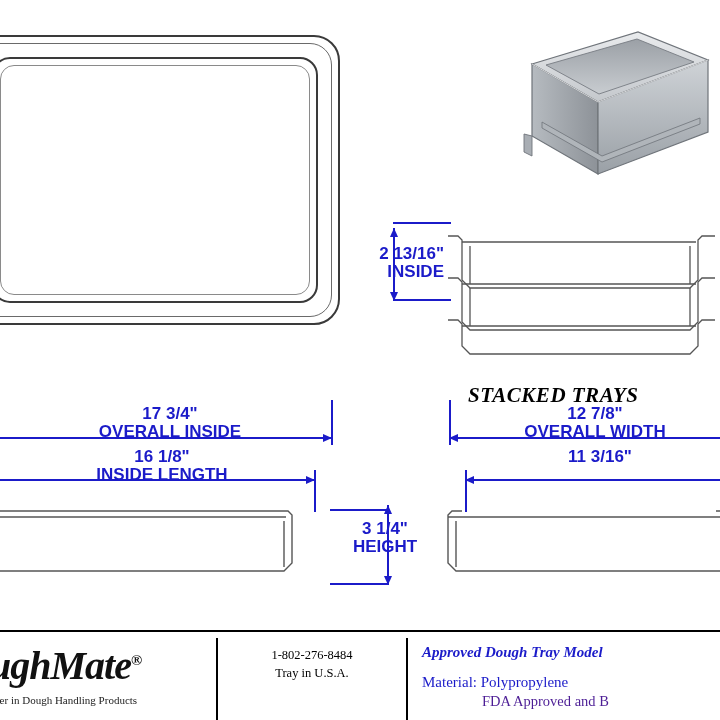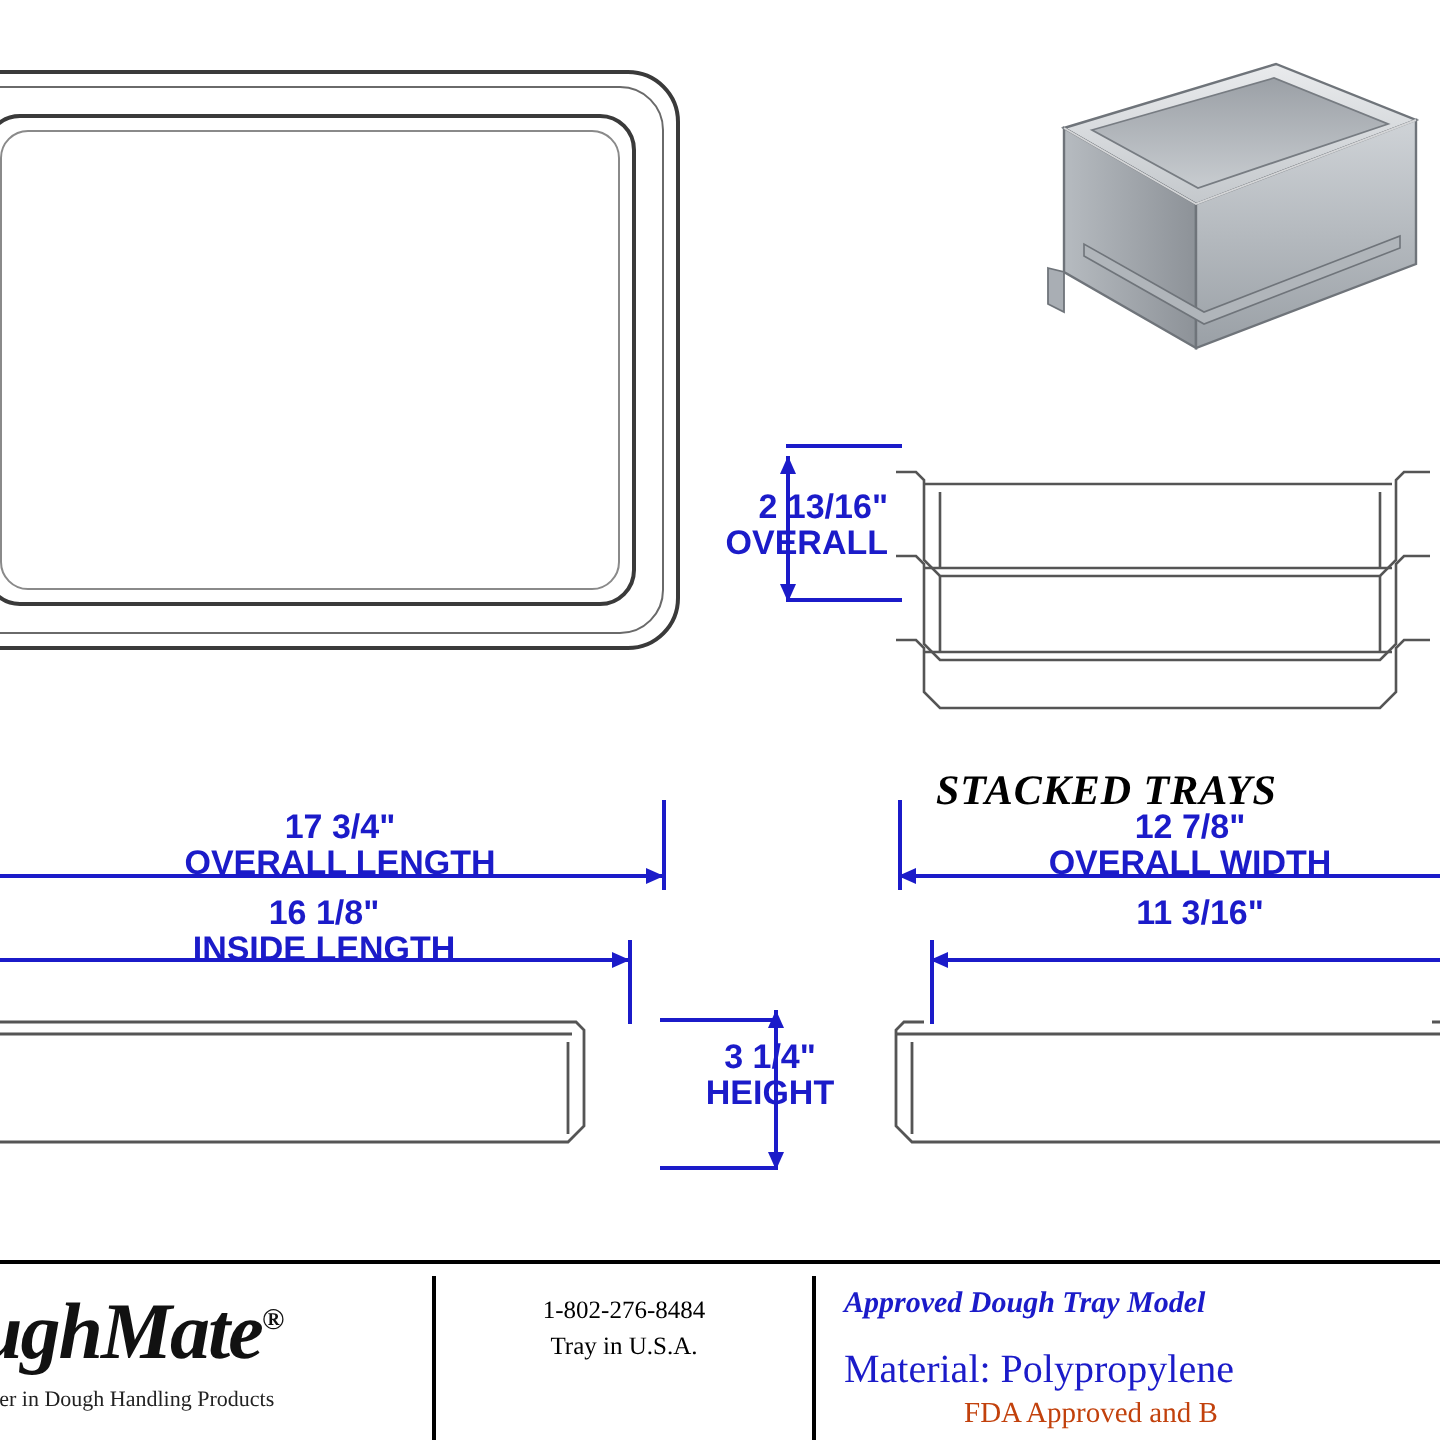--- a/index.html
+++ b/index.html
@@ -80,22 +80,22 @@
     border-left:2px solid #000;box-sizing:border-box;
     font-size:12.5px;color:#000;text-align:center;padding-top:8px;line-height:1.45;
     font-family:"Liberation Serif", serif;
   }
   .tb-desc{
     position:absolute;left:406px;top:6px;width:314px;height:84px;
     border-left:2px solid #000;box-sizing:border-box;padding:6px 0 0 14px;
     font-family:"Liberation Serif", serif;
   }
   .tb-desc .d1{font-style:italic;font-weight:700;font-size:15px;color:#1b1bc9;white-space:nowrap;}
-  .tb-desc .d2{font-size:20px;color:#1b1bc9;margin-top:13px;white-space:nowrap;}
-  .tb-desc .d3{font-size:14.5px;color:#c2410c;margin-top:2px;padding-left:60px;white-space:nowrap;}
+  .tb-desc .d2{font-size:15px;color:#1b1bc9;margin-top:13px;white-space:nowrap;}
+  .tb-desc .d3{font-size:14.5px;color:#4c1d95;margin-top:2px;padding-left:60px;white-space:nowrap;}
 </style>
 </head>
 <body>
 
 <div class="sheet">
 
   <div class="topview">
     <div class="tv-outer"></div>
     <div class="tv-mid"></div>
     <div class="tv-in1"></div>
@@ -157,21 +157,21 @@
     </svg>
   </div>
 
   <div class="dim-line" style="left:393px;top:228px;width:2px;height:72px;"></div>
   <div class="arrow up" style="left:390px;top:228px;"></div>
   <div class="arrow down" style="left:390px;top:292px;"></div>
   <div class="ext-line" style="left:393px;top:222px;width:58px;height:1.5px;"></div>
   <div class="ext-line" style="left:393px;top:299px;width:58px;height:1.5px;"></div>
   <div class="abs lbl" style="left:344px;top:245px;width:100px;font-size:17px;text-align:right;">
     <span>2 13/16"</span><br>
-    <span>OVERALL</span>
+    <span>INSIDE</span>
   </div>
 
   <div class="stack-title">STACKED TRAYS</div>
 
   <div class="sec-left">
     <svg width="360" height="78" viewBox="0 0 360 78">
       <g fill="none" stroke="#555" stroke-width="1.4">
         <path d="M0,6 L318,6 L322,10 L322,58 L314,66 L0,66"></path>
         <path d="M0,12 L316,12"></path>
         <path d="M314,16 L314,62"></path>
@@ -189,21 +189,21 @@
         <path d="M282,16 L282,62"></path>
       </g>
     </svg>
   </div>
 
   <div class="dim-line" style="left:0px;top:437px;width:332px;height:2px;"></div>
   <div class="arrow right" style="left:323px;top:434px;"></div>
   <div class="ext-line" style="left:331px;top:400px;width:1.5px;height:45px;"></div>
   <div class="abs lbl" style="left:30px;top:405px;width:280px;font-size:17px;">
     <span>17 3/4"</span><br>
-    <span>OVERALL LENGTH</span>
+    <span>OVERALL INSIDE</span>
   </div>
 
   <div class="dim-line" style="left:0px;top:479px;width:315px;height:2px;"></div>
   <div class="arrow right" style="left:306px;top:476px;"></div>
   <div class="ext-line" style="left:314px;top:470px;width:1.5px;height:42px;"></div>
   <div class="abs lbl" style="left:22px;top:448px;width:280px;font-size:17px;">
     <span>16 1/8"</span><br>
     <span>INSIDE LENGTH</span>
   </div>
 

